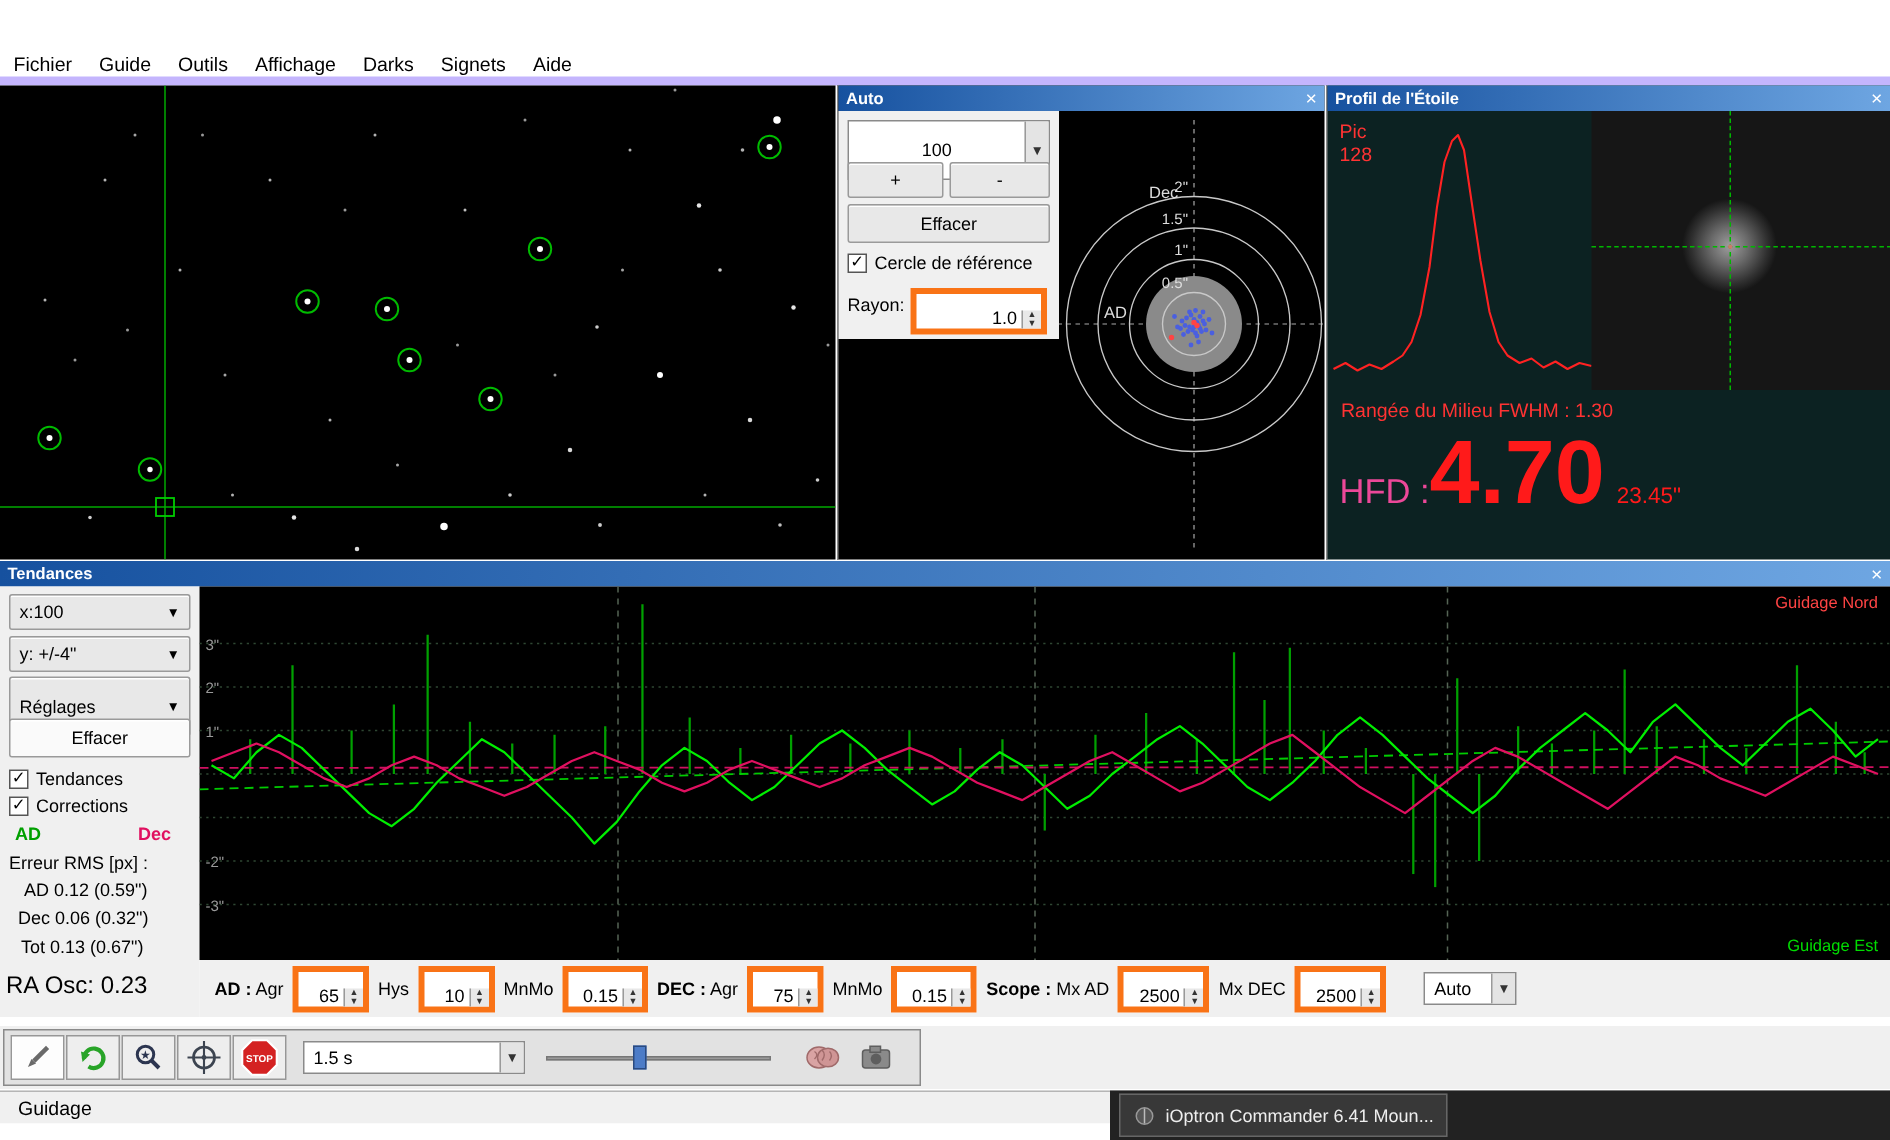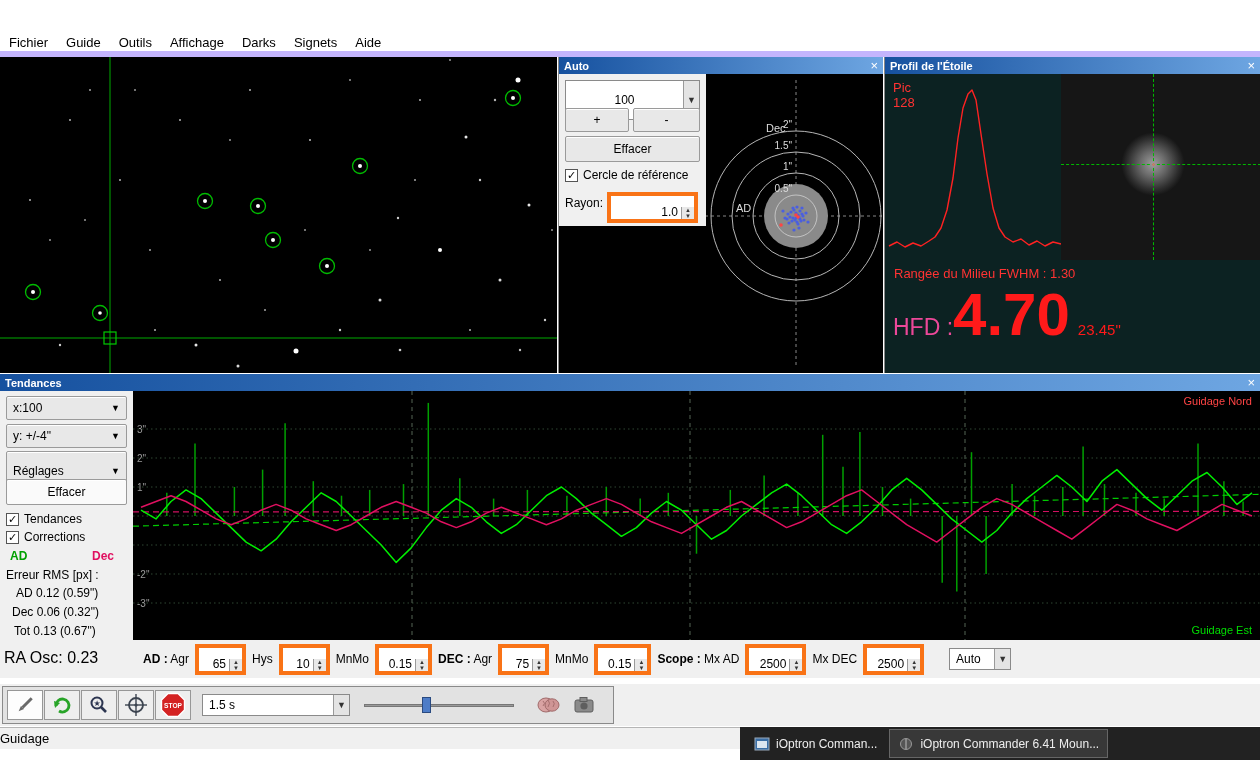--- a/index.html
+++ b/index.html
@@ -446,39 +446,32 @@
         <svg width="24" height="20">
           <rect x="2" y="5" width="18" height="12" rx="2" fill="#8a8a8a" stroke="#5e5e5e"></rect>
           <rect x="7" y="2.5" width="7" height="4" fill="#8a8a8a" stroke="#5e5e5e"></rect>
           <circle cx="11" cy="11" r="3.6" fill="#5e5e5e"></circle>
         </svg>
       </div>
     </div>
   </div>
 
   <div class="abs statusbar">
-    <span style="margin-left:0">Guidage</span>
+    <span style="margin-left:12px">Guidage</span>
     <span style="margin-left:auto"></span>
     <span class="sep"></span>
     <span style="color:#ff2020">rk</span>
     <span class="sep"></span>
     <span style="color:#8b1a1a">Cal</span>
     <span class="sep"></span>
     <span style="width:11px;height:11px;border-radius:50%;background:#24cc24;border:1px solid #0c7a0c;margin-right:10px"></span>
   </div>
   <div class="abs" style="left:0;top:749px;width:740px;height:11px;background:#fff"></div>
 
   <div class="abs" style="left:740px;top:727px;width:520px;height:33px;background:#222;display:flex;align-items:center;padding-left:6px;gap:4px">
-    <div class="taskitem">
-      <svg width="16" height="14" style="margin-right:6px">
-        <rect x="1" y="1" width="14" height="12" fill="#3a6ea5" stroke="#9ab"></rect>
-        <rect x="3" y="4" width="10" height="7" fill="#dce6f0"></rect>
-      </svg>
-      <span>iOptron Comman...</span>
-    </div>
     <div class="taskitem" style="background:#383838;border:1px solid #666">
       <svg width="16" height="14" style="margin-right:6px">
         <circle cx="8" cy="7" r="5.5" fill="#555" stroke="#999"></circle>
         <line x1="8" y1="2" x2="8" y2="12" stroke="#bbb"></line>
       </svg>
       <span>iOptron Commander 6.41 Moun...</span>
     </div>
   </div>
 
 </div>

